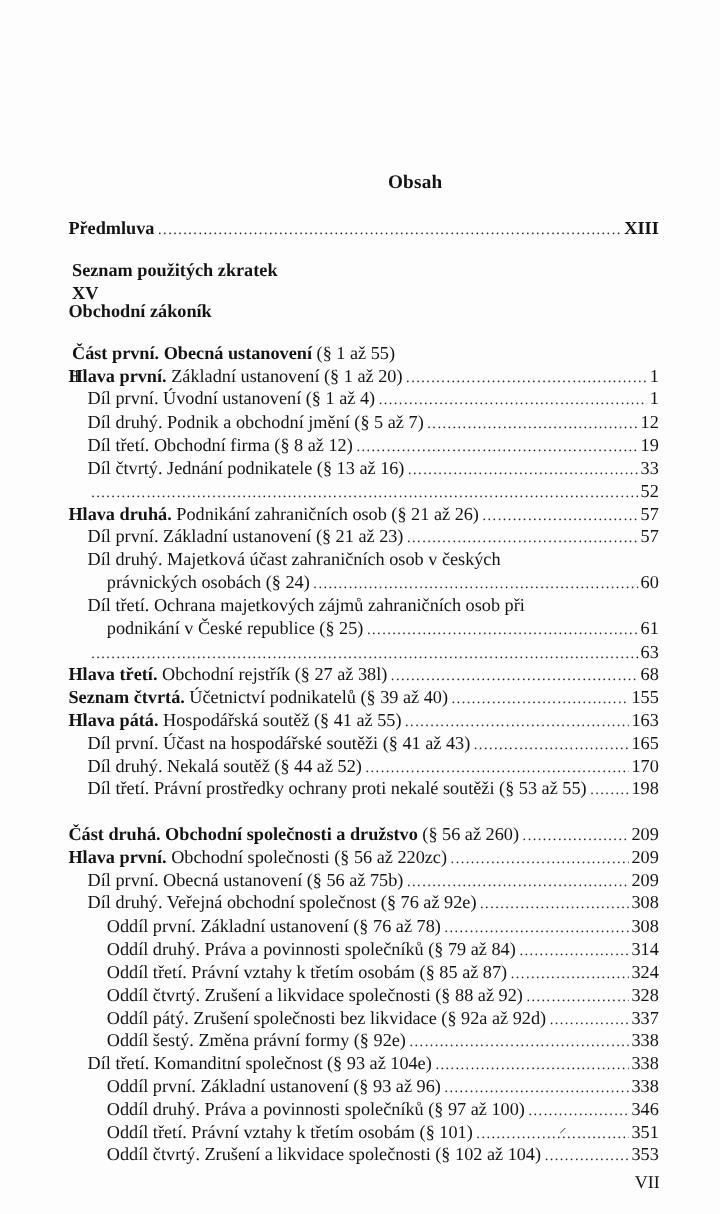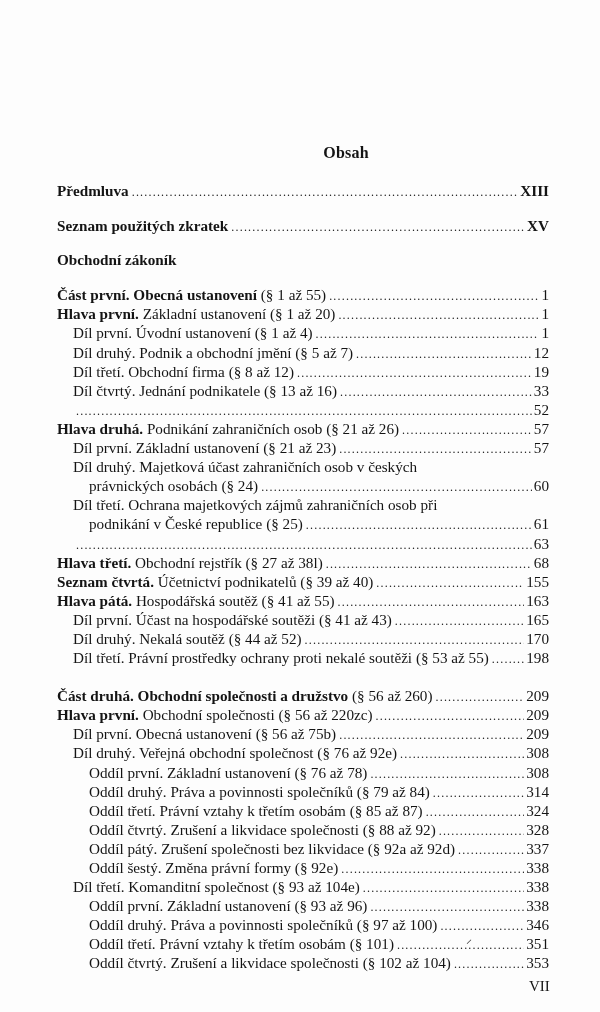--- a/index.html
+++ b/index.html
@@ -10,21 +10,21 @@
   .page { position: absolute; left: 0; top: 0; width: 600px; height: 1012px; }
   .title {
     position: absolute; left: 0; width: 600px; top: 144px; text-align: center;
     font-weight: bold; font-size: 16px; letter-spacing: 0.2px; padding-left: 46px;
   }
   .toc { position: absolute; left: 57px; top: 181px; width: 492px; }
   .row {
     display: flex; align-items: baseline; height: 19.1px; line-height: 19.1px;
     font-size: 15.2px; white-space: nowrap;
   }
-  .row.gap-before { margin-top: 16px; }
+  .row.gap-before { margin-top: 16px; flex-direction: column; }
   .row.gap-before-lg { margin-top: 19px; }
   .row.heading { font-weight: bold; margin-top: 15px; }
   .row .lbl { flex: 0 0 auto; }
   .row .lbl b { font-weight: bold; }
   .row .dots {
     flex: 1 1 auto; overflow: hidden; margin: 0 2px 0 3px; letter-spacing: 1.2px; font-size: 12px;
     font-weight: normal; color: #222;
   }
   .row .dots::before { content: "................................................................................................................................................................"; }
   .row .pg { flex: 0 0 auto; text-align: left; }

